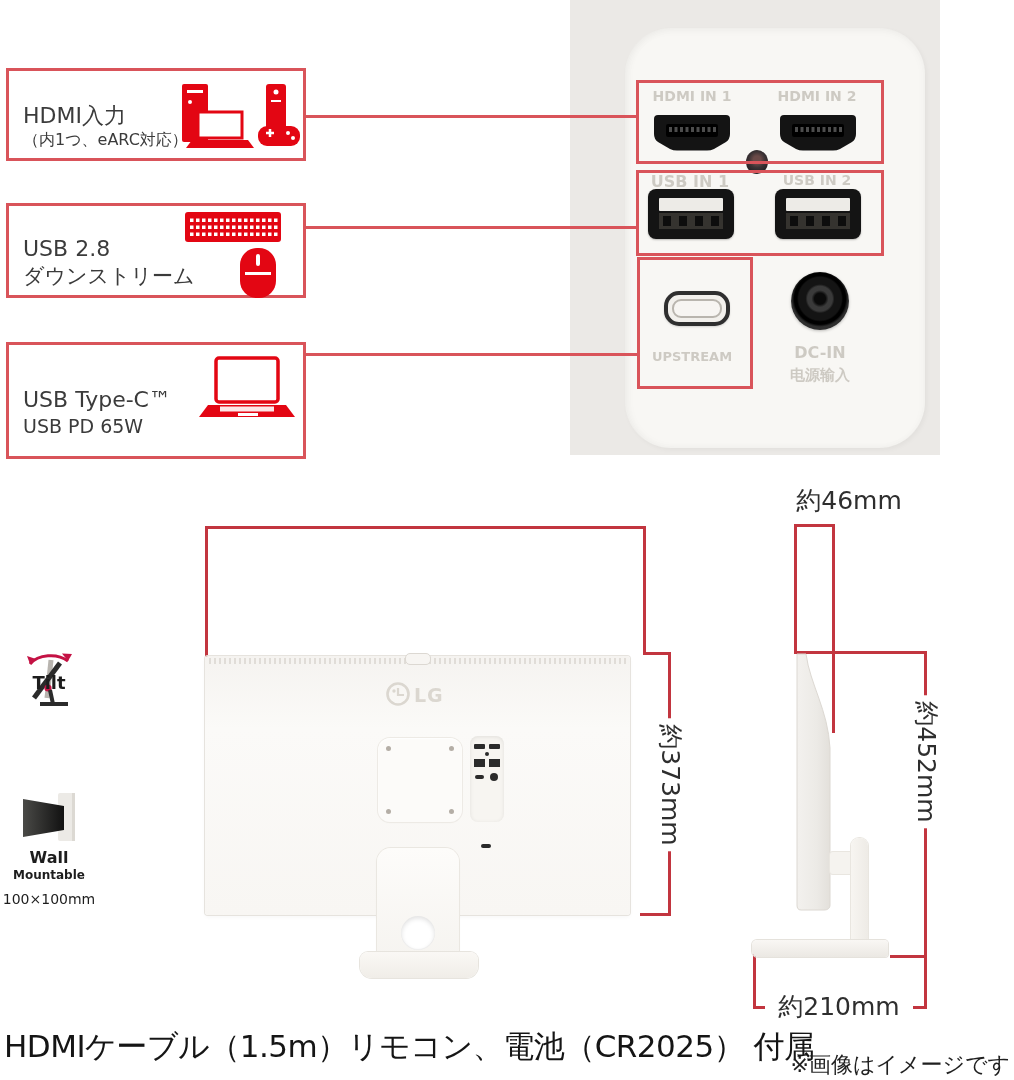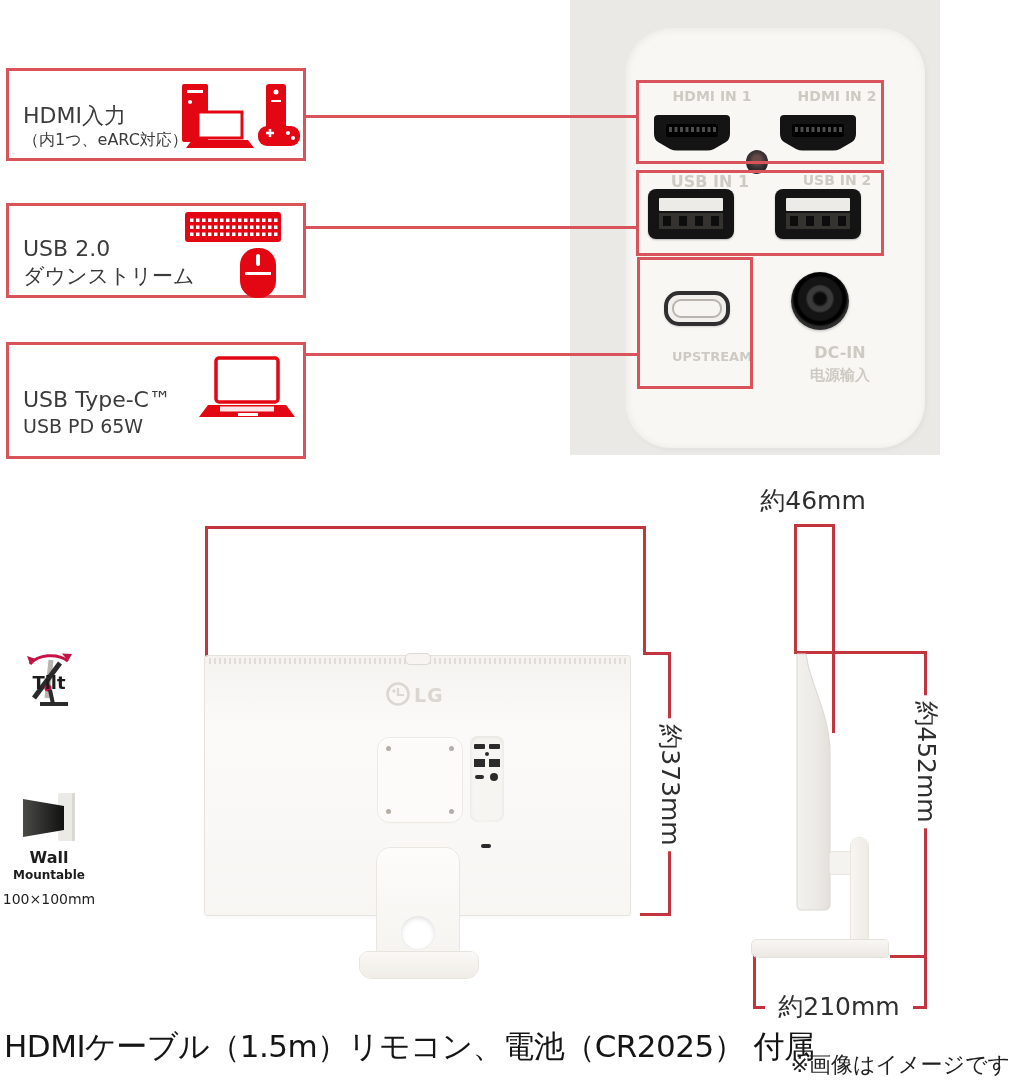--- a/index.html
+++ b/index.html
@@ -3,21 +3,21 @@
 <meta charset="utf-8">
 <style>
   html,body{margin:0;padding:0;background:#fff;}
   .canvas{position:relative;width:1014px;height:1080px;background:#fff;overflow:hidden;
           font-family:"DejaVu Sans","Liberation Sans",sans-serif;color:#3c3c3c;}
 
   
   .photo{position:absolute;left:570px;top:0;width:370px;height:455px;background:#ebe9e6;}
   .panel{position:absolute;left:55px;top:28px;width:300px;height:420px;border-radius:46px;
          background:#f8f7f4;box-shadow:inset 0 2px 10px rgba(0,0,0,.035),inset 3px 0 8px rgba(0,0,0,.03),2px 2px 5px rgba(0,0,0,.04);}
-  .emboss{position:absolute;color:rgba(122,114,101,.34);font-weight:bold;white-space:nowrap;transform:translateX(-50%);margin-left:20px;}
+  .emboss{position:absolute;color:rgba(122,114,101,.34);font-weight:bold;white-space:nowrap;transform:translateX(-50%);}
   .redbox{position:absolute;border:3px solid #d9545a;}
   .leadline{position:absolute;height:3px;background:#d9545a;}
 
   .hdmi-port{position:absolute;width:84px;height:40px;}
   .usb-port{position:absolute;width:86px;height:50px;background:#141414;border-radius:8px;box-shadow:0 1px 2px rgba(0,0,0,.25);}
   .usb-port .tongue{position:absolute;left:11px;top:9px;width:64px;height:13px;background:#edebe7;border-radius:1px;}
   .usb-port .pins{position:absolute;left:11px;top:24px;width:64px;height:16px;background:#35332f;display:flex;justify-content:space-around;align-items:center;}
   .usb-port .pin{width:8px;height:10px;background:#0d0d0d;}
   .usbc-port{position:absolute;left:664px;top:291px;width:58px;height:27px;border-radius:15px;background:#f2f0ec;border:4px solid #2f2f2f;box-shadow:0 1px 2px rgba(0,0,0,.15);}
   .usbc-port .inner{position:absolute;left:4px;top:4px;right:4px;bottom:4px;border:2px solid #b9b5ae;border-radius:9px;background:#f7f5f2;}
@@ -164,21 +164,21 @@
     <circle cx="98" cy="10" r="2.5" fill="#fff"></circle>
       <rect x="93" y="18" width="10" height="2" fill="#fff"></rect>
     <rect x="80" y="44" width="42" height="20" rx="9" fill="#e30613"></rect>
     <path d="M88 51 h8 M92 47 v8" stroke="#fff" stroke-width="2.5"></path>
     <circle cx="110" cy="51" r="2" fill="#fff"></circle>
       <circle cx="115" cy="56" r="2" fill="#fff"></circle>
   </svg>
   <div class="leadline" style="left:306px;top:115px;width:330px;"></div>
 
   <div class="callout" style="top:203px;height:95px;">
-    <div class="t1">USB 2.0</div>
+    <div class="t1">USB 2.8</div>
     <div class="t2" style="font-size:21px;">ダウンストリーム</div>
   </div>
   <svg style="position:absolute;left:183px;top:210px;width:100px;height:88px;" viewBox="0 0 100 88">
     <defs>
       <pattern id="keys" width="6" height="7" patternUnits="userSpaceOnUse">
           <rect width="6" height="7" fill="#e30613"></rect>
           <rect x="1" y="1.5" width="3.5" height="3.5" fill="#fff"></rect>
         </pattern>
     </defs>
     <rect x="2" y="2" width="96" height="30" rx="3" fill="#e30613"></rect>
@@ -236,21 +236,21 @@
       <div class="rp" style="left:5px;top:39px;width:9px;height:4px;border-radius:2px;"></div>
       <div class="rp" style="left:20px;top:37px;width:8px;height:8px;border-radius:50%;"></div>
     </div>
     <div class="pwr-dash"></div>
   </div>
   <div class="stand-col">
     <div class="stand-hole"></div>
   </div>
   <div class="base-back"></div>
 
-  <div class="dimtext" style="left:748px;top:484px;width:130px;background:transparent;text-align:center;">約46mm</div>
+  <div class="dimtext" style="left:784px;top:484px;width:130px;background:transparent;text-align:center;">約46mm</div>
   <div class="dlh" style="left:794px;top:524px;width:41px;"></div>
   <div class="dlv" style="left:794px;top:524px;height:129px;"></div>
   <div class="dlv" style="left:832px;top:524px;height:209px;"></div>
   <div class="dlh" style="left:794px;top:651px;width:133px;"></div>
   <div class="dlv" style="left:924px;top:651px;height:357px;"></div>
   <div class="dlh" style="left:890px;top:955px;width:37px;"></div>
   <div class="dimv" style="left:926px;top:762px;">
       <span>約452mm</span>
     </div>
 

